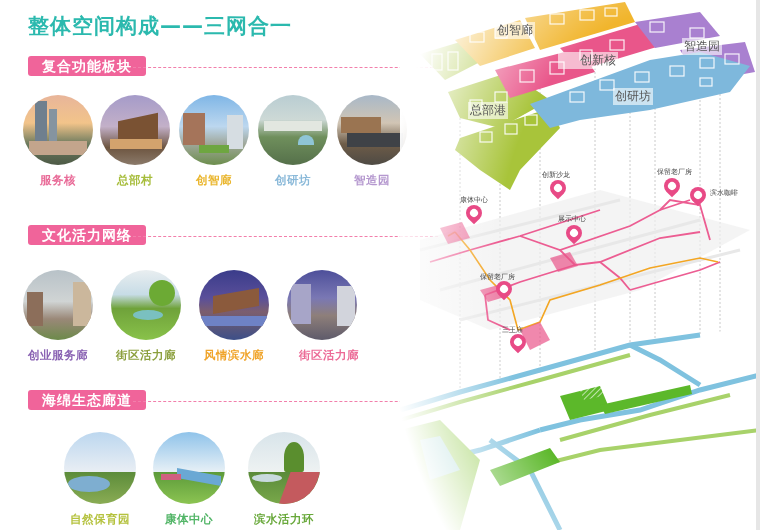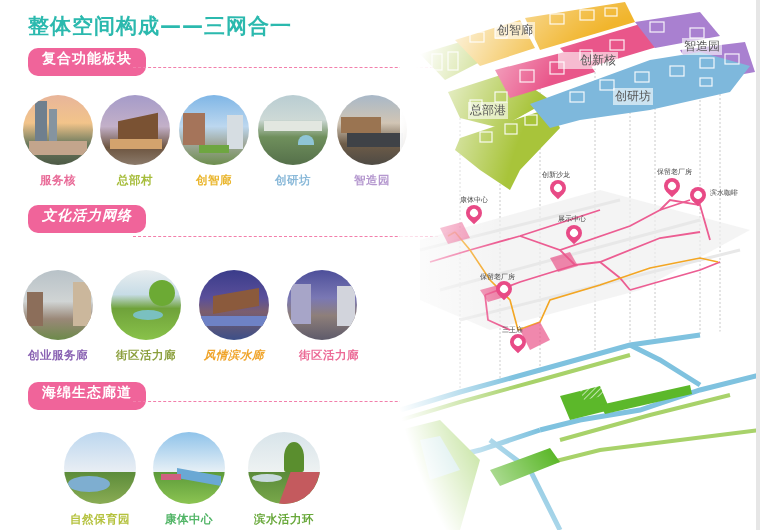--- a/index.html
+++ b/index.html
@@ -1,20 +1,20 @@
 <!DOCTYPE html>
 <html><head>
 <meta charset="utf-8">
 <style>
   html, body { margin:0; padding:0; }
   body { width:760px; height:530px; background:#ffffff; position:relative; overflow:hidden;
          font-family:"DejaVu Sans","Liberation Sans",sans-serif; }
   .title { position:absolute; left:28px; top:12px; font-size:21px; font-weight:bold; color:#2bb9ae; letter-spacing:1px; }
-  .pill { position:absolute; left:28px; height:28px; padding:0 14px 0 14px; border-radius:10px;
-          background:#f0649a; color:#fff; font-size:14px; line-height:20px; letter-spacing:1px; font-weight:bold; }
+  .pill { position:absolute; left:28px; height:20px; padding:0 14px 0 14px; border-radius:3px;
+          background:#f0649a; color:#fff; font-size:14px; line-height:20px; letter-spacing:1px; font-weight:bold;margin-top:8px; }
   .dash { position:absolute; height:0; border-top:1.5px dashed #f27fab; }
   .item { position:absolute; width:74px; text-align:center; }
   .circle { width:70px; height:70px; border-radius:50%; margin:0 auto; overflow:hidden; position:relative; }
   .label { font-size:11.5px; font-weight:bold; margin-top:8px; white-space:nowrap; letter-spacing:0.5px; }
   .sky { position:absolute; left:0; top:0; width:100%; height:55%; }
   .ground { position:absolute; left:0; bottom:0; width:100%; height:45%; }
   .bld { position:absolute; }
   .map { position:absolute; left:400px; top:0; width:360px; height:530px; }
   .maplabel { position:absolute; font-size:12px; color:#555; background:rgba(255,255,255,0.6); padding:0 2px; white-space:nowrap; }
   .poilabel { position:absolute; font-size:7px; color:#444; white-space:nowrap; }
@@ -61,38 +61,38 @@
   <div class="label" style="color:#8ab9d9;">创研坊</div>
 </div>
 <div class="item" style="left:335px; top:95px;">
   <div class="circle" style="background:linear-gradient(180deg,#a8b8c8 0%,#d1c5b4 40%,#6e5c48 70%,#4e4a44 100%);">
     <div class="bld" style="left:4px;top:22px;width:40px;height:16px;background:#9a7451;"></div>
     <div class="bld" style="left:10px;top:38px;width:56px;height:14px;background:#3f4247;"></div>
   </div>
   <div class="label" style="color:#b598cf;">智造园</div>
 </div>
 
-<div class="pill" style="top:205px;font-style:italic;">文化活力网络</div>
+<div class="pill" style="top:217px;">文化活力网络</div>
 <div class="dash" style="left:133px; top:236px; width:305px;"></div>
 
 <div class="item" style="left:21px; top:270px;">
   <div class="circle" style="background:linear-gradient(180deg,#b8c2c8 0%,#d0d4d4 45%,#9a8878 70%,#6c8a4a 100%);">
     <div class="bld" style="left:4px;top:22px;width:16px;height:34px;background:#8c6e5a;"></div>
     <div class="bld" style="left:50px;top:12px;width:18px;height:44px;background:#cbb79c;"></div>
   </div>
   <div class="label" style="color:#8a63b3;">创业服务廊</div>
 </div>
 <div class="item" style="left:109px; top:270px;">
   <div class="circle" style="background:linear-gradient(180deg,#e9eef0 0%,#c7dce6 35%,#6fa23a 55%,#89c24a 100%);">
     <div class="bld" style="left:22px;top:40px;width:30px;height:10px;border-radius:50%;background:#7ac0c0;"></div>
     <div class="bld" style="left:38px;top:10px;width:26px;height:26px;border-radius:50%;background:#6caa34;"></div>
   </div>
   <div class="label" style="color:#8ca03e;">街区活力廊</div>
 </div>
-<div class="item" style="left:197px; top:270px;font-style:italic;">
+<div class="item" style="left:197px; top:270px;">
   <div class="circle" style="background:linear-gradient(180deg,#3a3c8a 0%,#5a4f9a 40%,#7c5e6e 60%,#3c4f88 100%);">
     <div class="bld" style="left:14px;top:22px;width:46px;height:18px;background:#8b5a3c;transform:skewY(-10deg);"></div>
     <div class="bld" style="left:0;top:46px;width:70px;height:10px;background:#6e82c6;"></div>
   </div>
   <div class="label" style="color:#f0a42a;">风情滨水廊</div>
 </div>
 <div class="item" style="left:285px; top:270px;">
   <div class="circle" style="background:linear-gradient(180deg,#4d4f9a 0%,#7a78b4 40%,#8e7f7a 65%,#5e5a6a 100%);">
     <div class="bld" style="left:4px;top:14px;width:20px;height:40px;background:#a7a5c8;"></div>
     <div class="bld" style="left:50px;top:16px;width:18px;height:40px;background:#d2d4dc;"></div>

